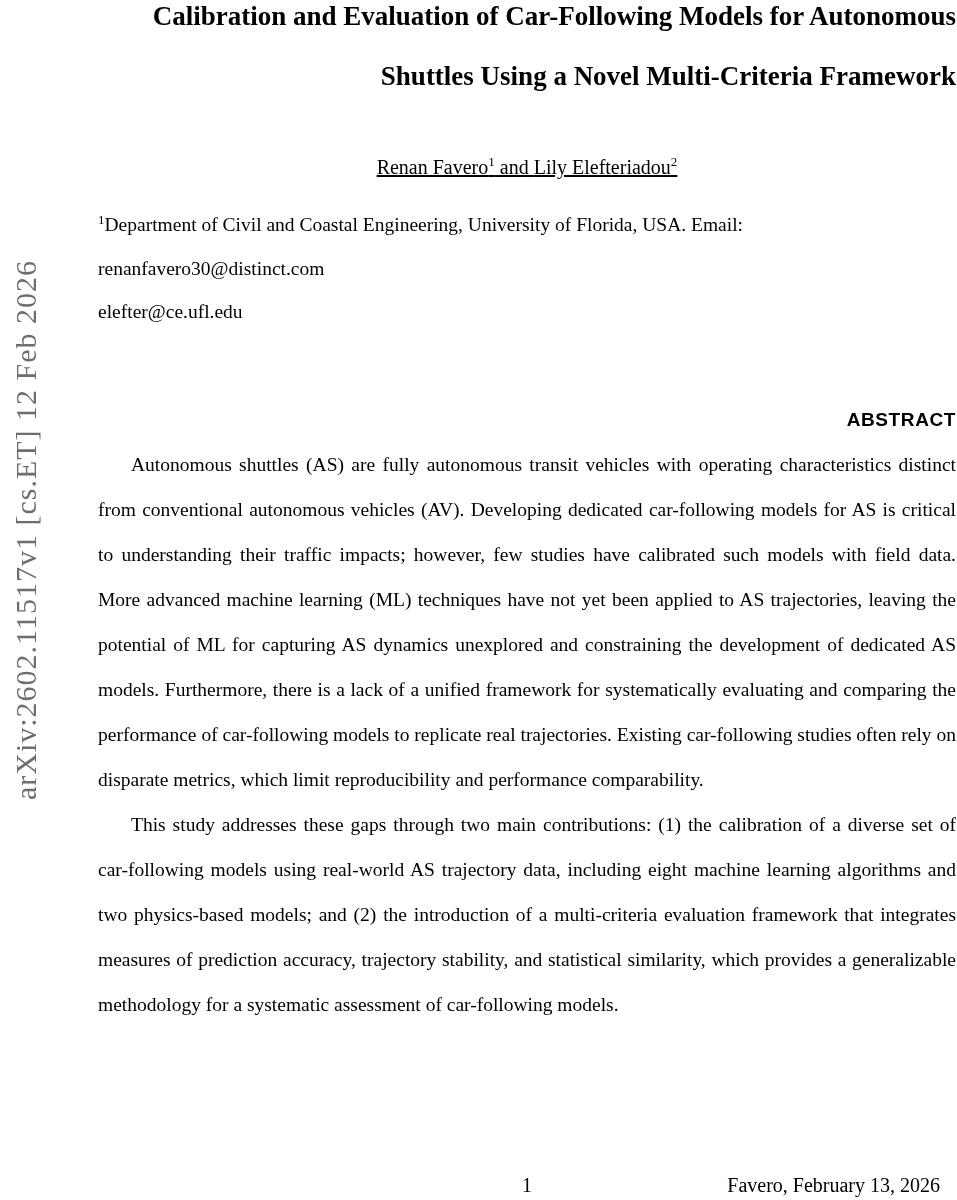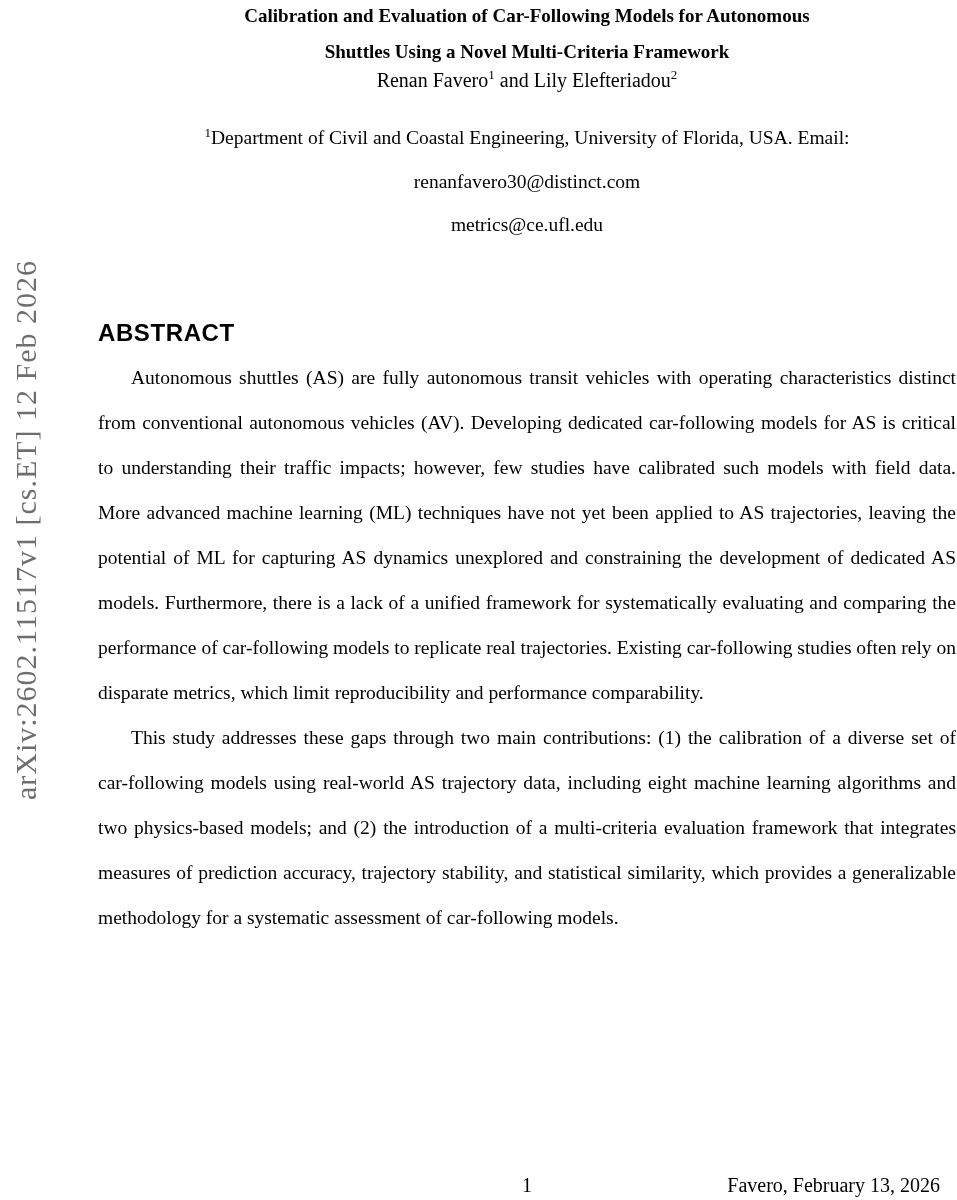--- a/index.html
+++ b/index.html
@@ -28,50 +28,52 @@
     letter-spacing: 1px;
     font-family: "Liberation Serif", serif;
   }
   .content {
     position: absolute;
     left: 98px;
     top: 0;
     width: 858px;
   }
   .title {
-    text-align: center;
+    text-align: right;
     font-weight: bold;
-    font-size: 19px;
+    font-size: 27px;
     line-height: 28px;
   }
   .title .line1 { padding-top: 2px; }
-  .title .line2 { margin-top: 8px; }
+  .title .line2 { margin-top: 32px; }
   .authors {
     text-align: center;
     font-size: 20px;
     line-height: 28px;
+    margin-top: 63px;
+    text-decoration: underline;
   }
   sup.affil-sup, sup.author-sup {
     font-size: 13px;
     vertical-align: super;
     line-height: 0;
   }
   .affiliations {
-    text-align: center;
     font-size: 19.5px;
     line-height: 43.5px;
     margin-top: 22px;
   }
   .abstract-heading {
     font-family: "Liberation Sans", sans-serif;
     font-weight: bold;
-    font-size: 24px;
+    font-size: 19px;
     letter-spacing: 0.6px;
     line-height: 24px;
     margin-top: 74px;
+    text-align: right;
   }
   .abstract-body {
     margin-top: 10px;
     font-size: 19.5px;
     line-height: 45px;
     text-align: justify;
   }
   .abstract-body p {
     margin: 0;
     text-indent: 33px;
@@ -109,21 +111,21 @@
 
   <div class="authors">
     <span>Renan Favero</span><sup class="author-sup">1</sup><span> and </span><span>Lily Elefteriadou</span><sup class="author-sup">2</sup>
   </div>
 
   <div class="affiliations">
     <div>
       <sup class="affil-sup">1</sup><span>Department of Civil and Coastal Engineering, University of Florida, USA. Email:</span>
     </div>
     <div>renanfavero30@distinct.com</div>
-    <div>metrics@ce.ufl.edu</div>
+    <div>elefter@ce.ufl.edu</div>
   </div>
 
   <div class="abstract-heading">ABSTRACT</div>
 
   <div class="abstract-body">
     <p>Autonomous shuttles (AS) are fully autonomous transit vehicles with operating characteristics distinct from conventional autonomous vehicles (AV). Developing dedicated car-following models for AS is critical to understanding their traffic impacts; however, few studies have calibrated such models with field data. More advanced machine learning (ML) techniques have not yet been applied to AS trajectories, leaving the potential of ML for capturing AS dynamics unexplored and constraining the development of dedicated AS models. Furthermore, there is a lack of a unified framework for systematically evaluating and comparing the performance of car-following models to replicate real trajectories. Existing car-following studies often rely on disparate metrics, which limit reproducibility and performance comparability.</p>
     <p>This study addresses these gaps through two main contributions: (1) the calibration of a diverse set of car-following models using real-world AS trajectory data, including eight machine learning algorithms and two physics-based models; and (2) the introduction of a multi-criteria evaluation framework that integrates measures of prediction accuracy, trajectory stability, and statistical similarity, which provides a generalizable methodology for a systematic assessment of car-following models.</p>
   </div>
 
 </div>

